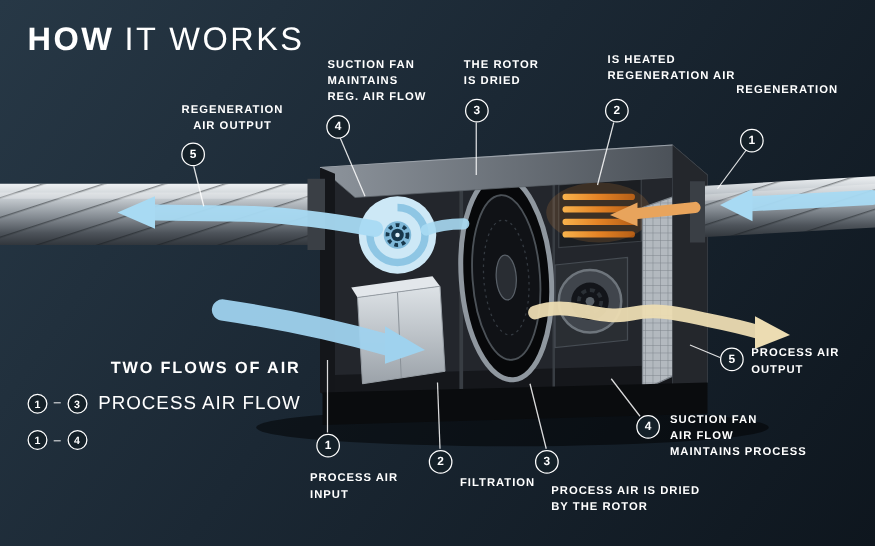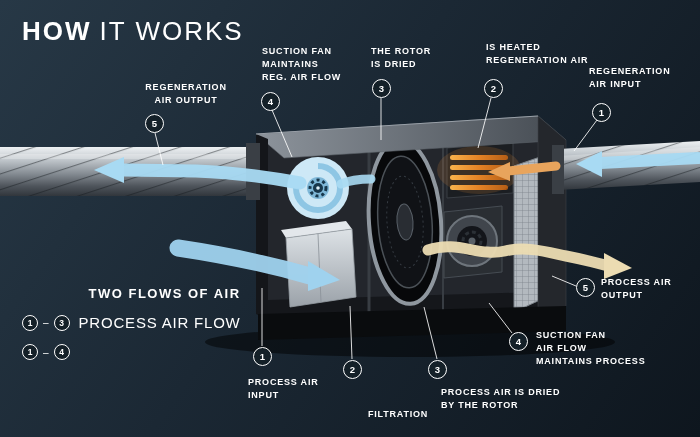--- a/index.html
+++ b/index.html
@@ -18,21 +18,21 @@
     font-size:9.5px;font-weight:600;display:flex;align-items:center;justify-content:center;
   }
   .lb{position:absolute;color:#fff;font-size:9px;letter-spacing:0.8px;line-height:1.45;font-weight:700;}
   .lb span{display:block;}
   .c0{left:145px;top:114px}.l0{left:136px;top:81px;width:100px;text-align:center}
   .c1{left:261px;top:92px}.l1{left:262px;top:45px;width:100px}
   .c2{left:372px;top:79px}.l2{left:371px;top:45px;width:80px}
   .c3{left:484px;top:79px}.l3{left:486px;top:41px;width:118px}
   .c4{left:592px;top:103px}.l4{left:589px;top:65px;width:95px}
   .c5{left:253px;top:347px}.l5{left:248px;top:376px;width:90px}
-  .c6{left:343px;top:360px}.l6{left:368px;top:408px;width:80px}
+  .c6{left:343px;top:360px}.l6{left:368px;top:380px;width:80px}
   .c7{left:428px;top:360px}.l7{left:441px;top:386px;width:135px}
   .c8{left:509px;top:332px}.l8{left:536px;top:329px;width:118px}
   .c9{left:576px;top:278px}.l9{left:601px;top:276px;width:95px}
   .legend{position:absolute;left:22px;top:286px;color:#fff;text-align:right;}
   .legend-title{font-size:13px;letter-spacing:1.5px;font-weight:600;}
   .legend-row{display:flex;align-items:center;margin-top:13px;}
   .lc{
     width:16px;height:16px;box-sizing:border-box;border:1px solid #fff;border-radius:50%;
     background:#142028;font-size:8.5px;font-weight:600;
     display:flex;align-items:center;justify-content:center;
@@ -208,21 +208,20 @@
 
   <div class="co c3">2</div>
   <div class="lb l3">
     <span>IS HEATED</span>
     <span>REGENERATION AIR</span>
   </div>
 
   <div class="co c4">1</div>
   <div class="lb l4">
     <span>REGENERATION</span>
-    <span>AIR INPUT</span>
   </div>
 
   <div class="co c5">1</div>
   <div class="lb l5">
     <span>PROCESS AIR</span>
     <span>INPUT</span>
   </div>
 
   <div class="co c6">2</div>
   <div class="lb l6">

